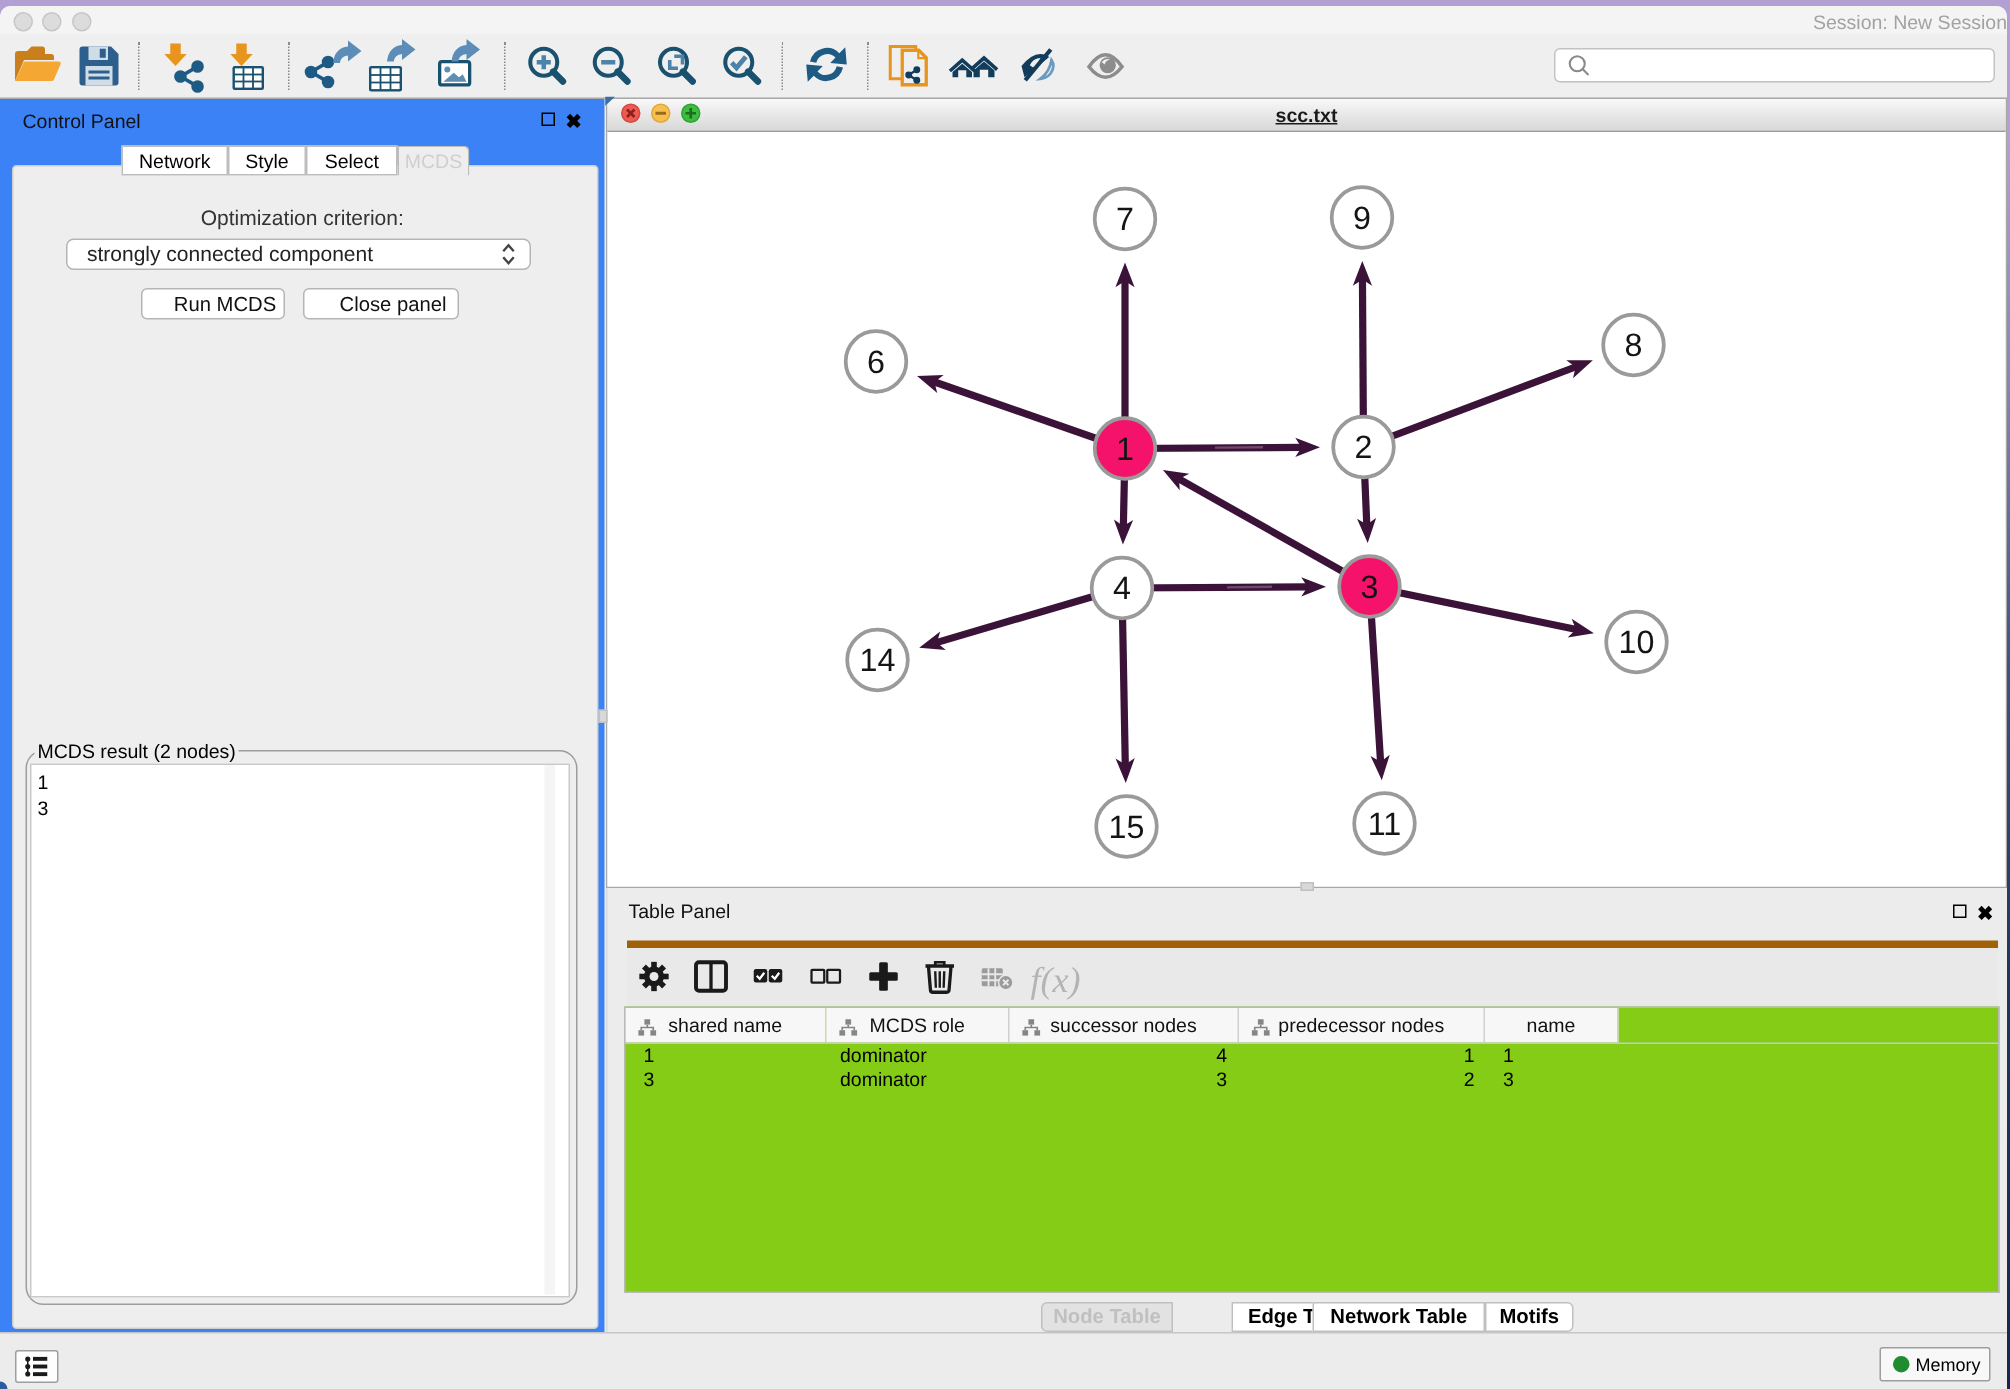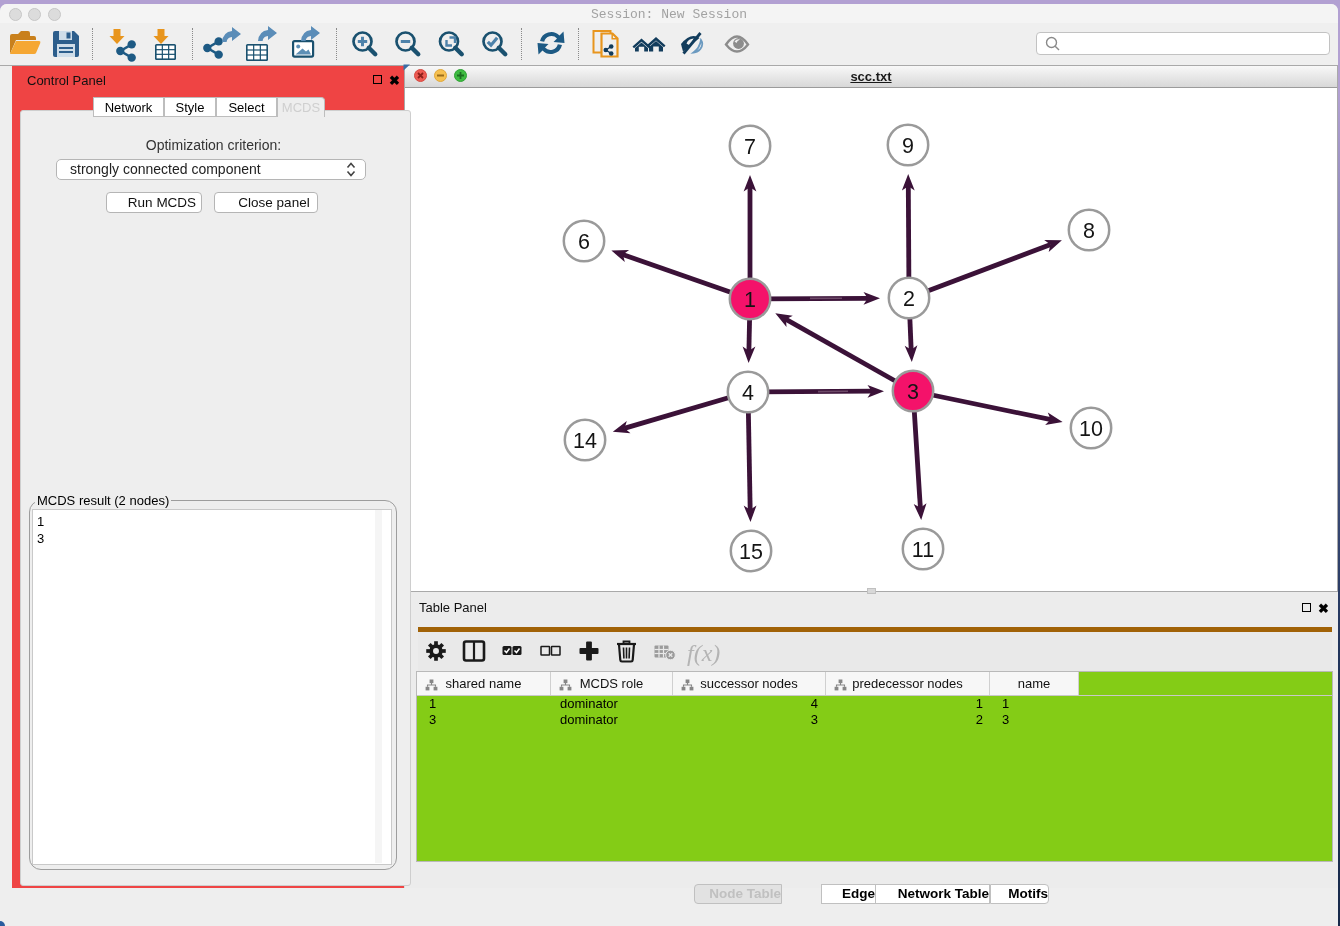--- a/index.html
+++ b/index.html
@@ -1,27 +1,27 @@
 <!DOCTYPE html>
 <html><head>
 <meta charset="utf-8">
 <style>
   html,body{margin:0;padding:0;}
   body{width:1340px;height:926px;overflow:hidden;background:linear-gradient(180deg,#b2a0d2 0%,#b2a0d2 10%,#8584b4 28%,#42517e 48%,#22355c 70%,#17294a 100%);font-family:"Liberation Sans",sans-serif;}
   #win{position:absolute;top:4px;left:0;width:1338px;height:923px;background:#eeeeee;border-radius:7px 7px 0 0;overflow:hidden;}
   
   #titlebar{position:absolute;top:0;left:0;right:0;height:19px;background:#f4f4f4;}
   .tcirc{position:absolute;top:4px;width:11px;height:11px;border-radius:50%;background:#dcdcdc;border:1px solid #c6c6c6;}
-  #ttext{position:absolute;top:3px;left:0;right:0;text-align:center;font-size:13px;color:#a2a2a2;font-family:Liberation Mono, monospace;}
+  #ttext{position:absolute;top:3px;left:0;right:0;text-align:right;font-size:13px;color:#a2a2a2;}
   
   #toolbar{position:absolute;top:19px;left:0;right:0;height:42px;background:#efefef;border-bottom:1px solid #a9a9a9;}
   .tsep{position:absolute;top:5px;height:32px;width:0;border-left:1px dotted #8a8a8a;}
   #searchbox{position:absolute;left:1036px;top:9px;width:292px;height:21px;background:#fff;border:1px solid #c2c2c2;border-radius:4px;}
   
-  #cpanel{position:absolute;top:62px;left:12px;width:403px;height:822px;background:#ef4444;}
+  #cpanel{position:absolute;top:62px;left:0;width:403px;height:822px;background:#3b82f6;}
   #cpanel .ptitle{position:absolute;top:7px;left:15px;font-size:13px;color:#111;}
   .sqicon{position:absolute;width:7px;height:7px;border:1.5px solid #000;}
   .xicon{position:absolute;font-size:13px;font-weight:bold;color:#000;line-height:1;}
   
   .tab{position:absolute;top:31px;z-index:3;height:20px;box-sizing:border-box;border:1px solid #bdbdbd;background:#fff;font-size:13px;text-align:center;color:#000;line-height:19px;}
   #tab-mcds{background:#eeeeee;color:#cfcfcf;border-bottom:none;border-radius:0 4px 0 0;}
   #cppane{position:absolute;left:8px;top:44px;width:389px;height:774px;z-index:1;background:#eeeeee;border:1px solid #cecece;border-radius:3px;}
   #optlabel{position:absolute;z-index:2;top:71px;left:0;width:100%;text-align:center;font-size:14px;color:#333;}
   #dropdown{position:absolute;z-index:2;left:44px;top:93px;width:310px;height:21px;box-sizing:border-box;background:#fff;border:1px solid #b5b5b5;border-radius:5px;font-size:14px;color:#222;line-height:19px;padding-left:13px;}
   .btn{position:absolute;z-index:2;top:126px;height:21px;box-sizing:border-box;background:#fff;border:1px solid #b5b5b5;border-radius:4px;font-size:13.5px;color:#111;text-align:center;line-height:19px;padding-left:16px;}
@@ -35,21 +35,21 @@
   #nettext{position:absolute;top:3px;left:0;right:0;text-align:center;font-size:13px;font-weight:bold;color:#1a1a1a;text-decoration:underline;}
   .mbtn{position:absolute;top:3px;width:13px;height:13px;border-radius:50%;}
   #netcanvas{position:absolute;left:0;top:22px;right:0;bottom:0;background:#fff;}
   
   #tpanel{position:absolute;left:404px;top:588px;width:936px;height:296px;background:#ececec;border-left:1px solid #dadada;box-sizing:border-box;}
   #tpanel .ptitle{position:absolute;top:8px;left:14px;font-size:13px;color:#111;}
   #ttoolbar{position:absolute;left:13px;top:35px;width:914px;height:39px;background:#e9e9e9;border-top:5px solid #a16207;border-bottom:1px solid #dedede;}
   #ttable{position:absolute;left:11px;top:79px;width:915px;height:189px;background:#84cc16;border:1px solid #b9b9b9;}
   .thead{position:absolute;top:0;height:23px;background:#f7f7f7;border-right:1px solid #d0d0d0;box-sizing:border-box;font-size:13px;color:#111;text-align:center;line-height:23px;}
   .trow{position:absolute;height:16px;font-size:13px;color:#000;line-height:16px;}
-  .btab{position:absolute;top:292px;height:20px;box-sizing:border-box;border:1px solid #c0c0c0;background:#fff;font-size:13.5px;font-weight:bold;text-align:right;color:#000;line-height:18px;}
+  .btab{position:absolute;top:276px;height:20px;box-sizing:border-box;border:1px solid #c0c0c0;background:#fff;font-size:13.5px;font-weight:bold;text-align:center;color:#000;line-height:18px;}
   
   #statusbar{position:absolute;left:0;right:0;top:884px;height:38px;background:#ececec;border-top:1px solid #c6c6c6;}
   #listbtn{position:absolute;left:10px;top:11px;width:27px;height:20px;background:#fdfdfd;border:1px solid #9e9e9e;border-radius:2px;}
   #membtn{position:absolute;right:11px;top:9px;width:74px;height:23px;background:#f8f8f8;border:1px solid #9e9e9e;border-radius:2px;box-sizing:border-box;font-size:12px;color:#000;}
 </style>
 </head>
 <body>
 <div id="win">
   <div id="titlebar">
     <div class="tcirc" style="left:9px;"></div>
@@ -404,19 +404,33 @@
     <div class="trow" style="left:256px;top:40px;width:145px;text-align:right;">3</div>
     <div class="trow" style="left:409px;top:40px;width:157px;text-align:right;">2</div>
     <div class="trow" style="left:585px;top:40px;">3</div>
       </div>
     <div class="btab" style="left:289px;width:88px;background:#e2e2e2;color:#c0c0c0;border-radius:4px 0 0 4px;">Node Table</div>
     <div class="btab" style="left:377px;width:93px;margin-left:39px;">Edge Table</div>
     <div class="btab" style="left:470px;width:115px;">Network Table</div>
     <div class="btab" style="left:585px;width:59px;border-radius:0 4px 4px 0;">Motifs</div>
   </div>
 
+  <div id="statusbar">
+    <div id="listbtn"><svg width="27" height="20" viewBox="0 0 27 20">
+          <g fill="#1a1a1a">
+            <circle cx="7.5" cy="5" r="1.7"></circle>
+            <circle cx="7.5" cy="10" r="1.7"></circle>
+            <circle cx="7.5" cy="15" r="1.7"></circle>
+            <rect x="7" y="6" width="1" height="8"></rect>
+            <rect x="11" y="3.6" width="9.5" height="2.6"></rect>
+            <rect x="11" y="8.7" width="9.5" height="2.6"></rect>
+            <rect x="11" y="13.8" width="9.5" height="2.6"></rect>
+          </g>
+        </svg></div>
+    <div id="membtn"><span style="display:inline-block;width:11px;height:11px;border-radius:50%;background:#1e8c2f;margin:5px 4px 0 8px;vertical-align:top;"></span><span style="display:inline-block;margin-top:4px;">Memory</span></div>
+  </div>
   <svg style="position:absolute;left:403px;top:60px;" width="8" height="7" viewBox="0 0 8 7">
       <path d="M0.5 6.5 L0.5 0.5 L7 0.5 Z" fill="#3a6ea5"></path>
     </svg>
   <div style="position:absolute;left:399px;top:469px;width:4px;height:7px;background:#d8d8d8;border:1px solid #c0c0c0;"></div>
   <div style="position:absolute;left:867px;top:584px;width:7px;height:4px;background:#d8d8d8;border:1px solid #c0c0c0;"></div>
   <div style="position:absolute;left:0;top:917px;width:5px;height:5px;background:#2a5c9e;border-radius:0 5px 0 0;"></div>
 </div>
 
 </body></html>

